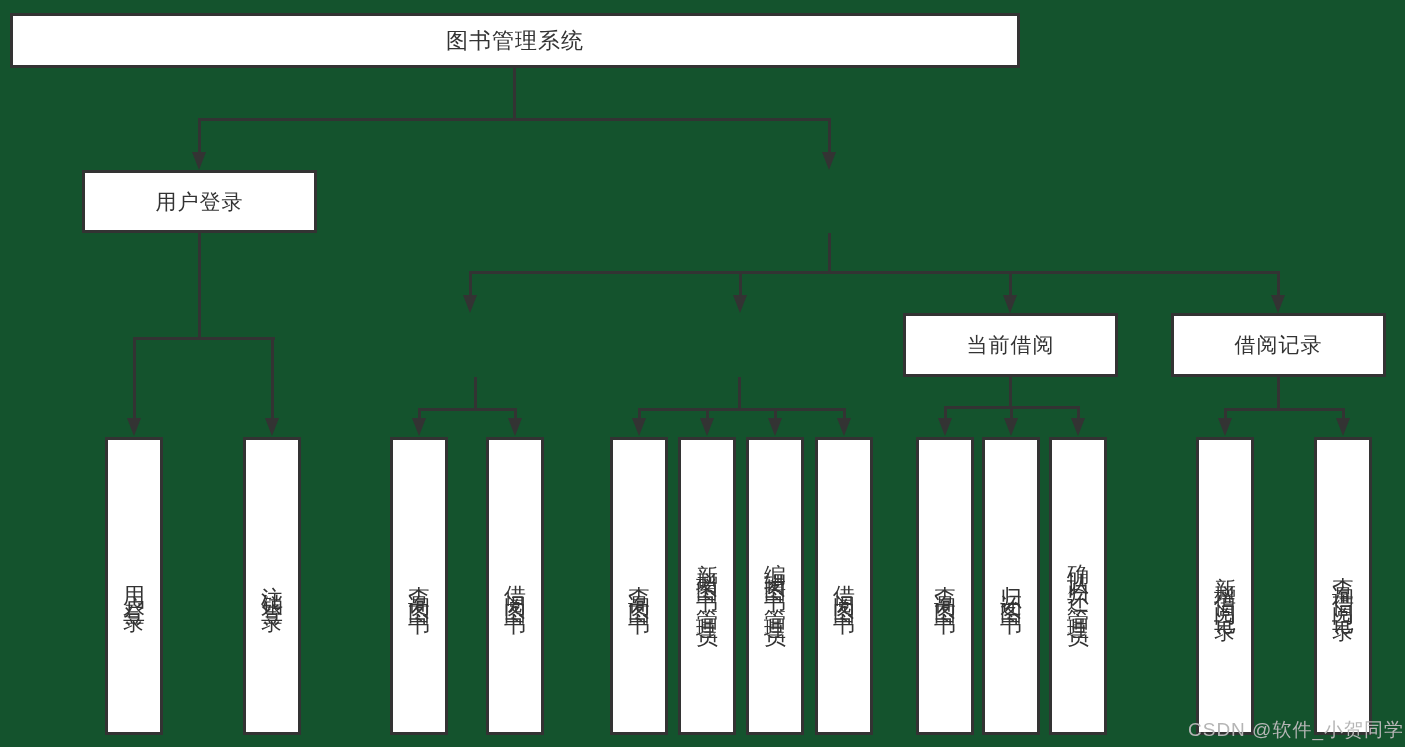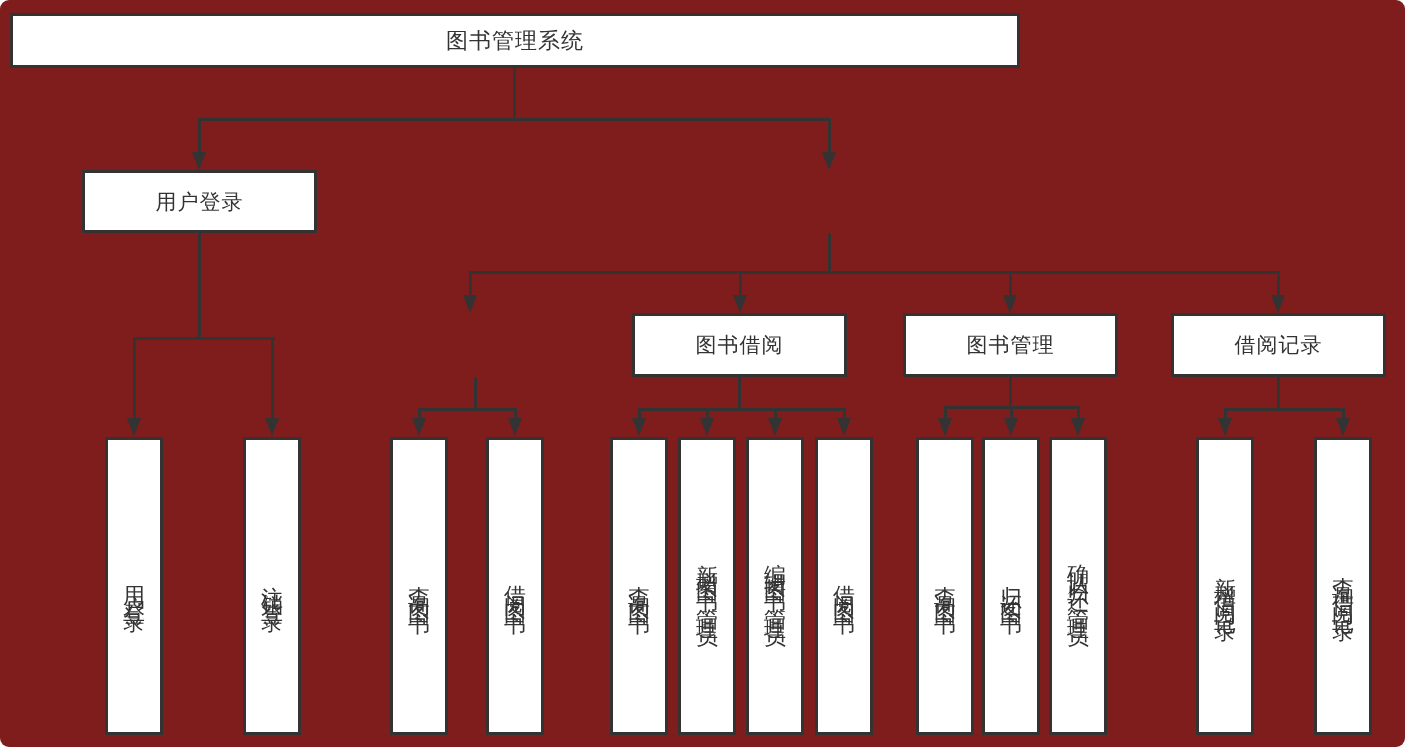--- a/index.html
+++ b/index.html
@@ -1,21 +1,21 @@
 <!DOCTYPE html>
 <html><head>
 <meta charset="utf-8">
 <style>
   html,body{margin:0;padding:0;}
   body{
     width:1405px;height:747px;background:#ffffff;
     font-family:"Liberation Sans","DejaVu Sans",sans-serif;
     overflow:hidden;
   }
-  #stage{position:relative;width:1405px;height:747px;background:#7f1d1d;border-radius:9px;}
+  #stage{position:relative;width:1405px;height:747px;background:#14532d;}
   .box{
     position:absolute;box-sizing:border-box;
     border:3px solid #333333;background:#ffffff;
     display:flex;align-items:center;justify-content:center;
     color:#333333;
   }
   .box.h span{font-size:21px;letter-spacing:1px;white-space:nowrap;}
   .box.root span{font-size:22px;}
   .vtext{
     writing-mode:vertical-rl;
@@ -65,25 +65,22 @@
   <div class="ln" style="left:469px;top:271px;width:811px;height:3px"></div>
   <div class="ln" style="left:469px;top:274px;width:3px;height:21px"></div>
   <div class="ln" style="left:739px;top:274px;width:3px;height:21px"></div>
   <div class="ln" style="left:1009px;top:274px;width:3px;height:21px"></div>
   <div class="ln" style="left:1277px;top:274px;width:3px;height:21px"></div>
   <div class="ar" style="left:463px;top:295px"></div>
   <div class="ar" style="left:733px;top:295px"></div>
   <div class="ar" style="left:1003px;top:295px"></div>
   <div class="ar" style="left:1271px;top:295px"></div>
 
-  <div class="box h" style="left:632px;top:313px;width:215px;height:64px">
-    <span>图书借阅</span>
-  </div>
   <div class="box h" style="left:903px;top:313px;width:215px;height:64px">
-    <span>图书管理</span>
+    <span>当前借阅</span>
   </div>
   <div class="box h" style="left:1171px;top:313px;width:215px;height:64px">
     <span>借阅记录</span>
   </div>
 
   <div class="ln" style="left:474px;top:377px;width:3px;height:31px"></div>
   <div class="ln" style="left:418px;top:408px;width:99px;height:3px"></div>
   <div class="ln" style="left:418px;top:411px;width:3px;height:9px"></div>
   <div class="ln" style="left:514px;top:411px;width:3px;height:9px"></div>
   <div class="ar" style="left:412px;top:418px"></div>
@@ -153,14 +150,15 @@
     <span class="vtext">确认归还（管理员）</span>
   </div>
 
   <div class="box" style="left:1196px;top:437px;width:58px;height:298px">
     <span class="vtext">新增借阅记录</span>
   </div>
   <div class="box" style="left:1314px;top:437px;width:58px;height:298px">
     <span class="vtext">查询借阅记录</span>
   </div>
 
+  <div class="watermark">CSDN @软件_小贺同学</div>
 
 </div>
 
 </body></html>

